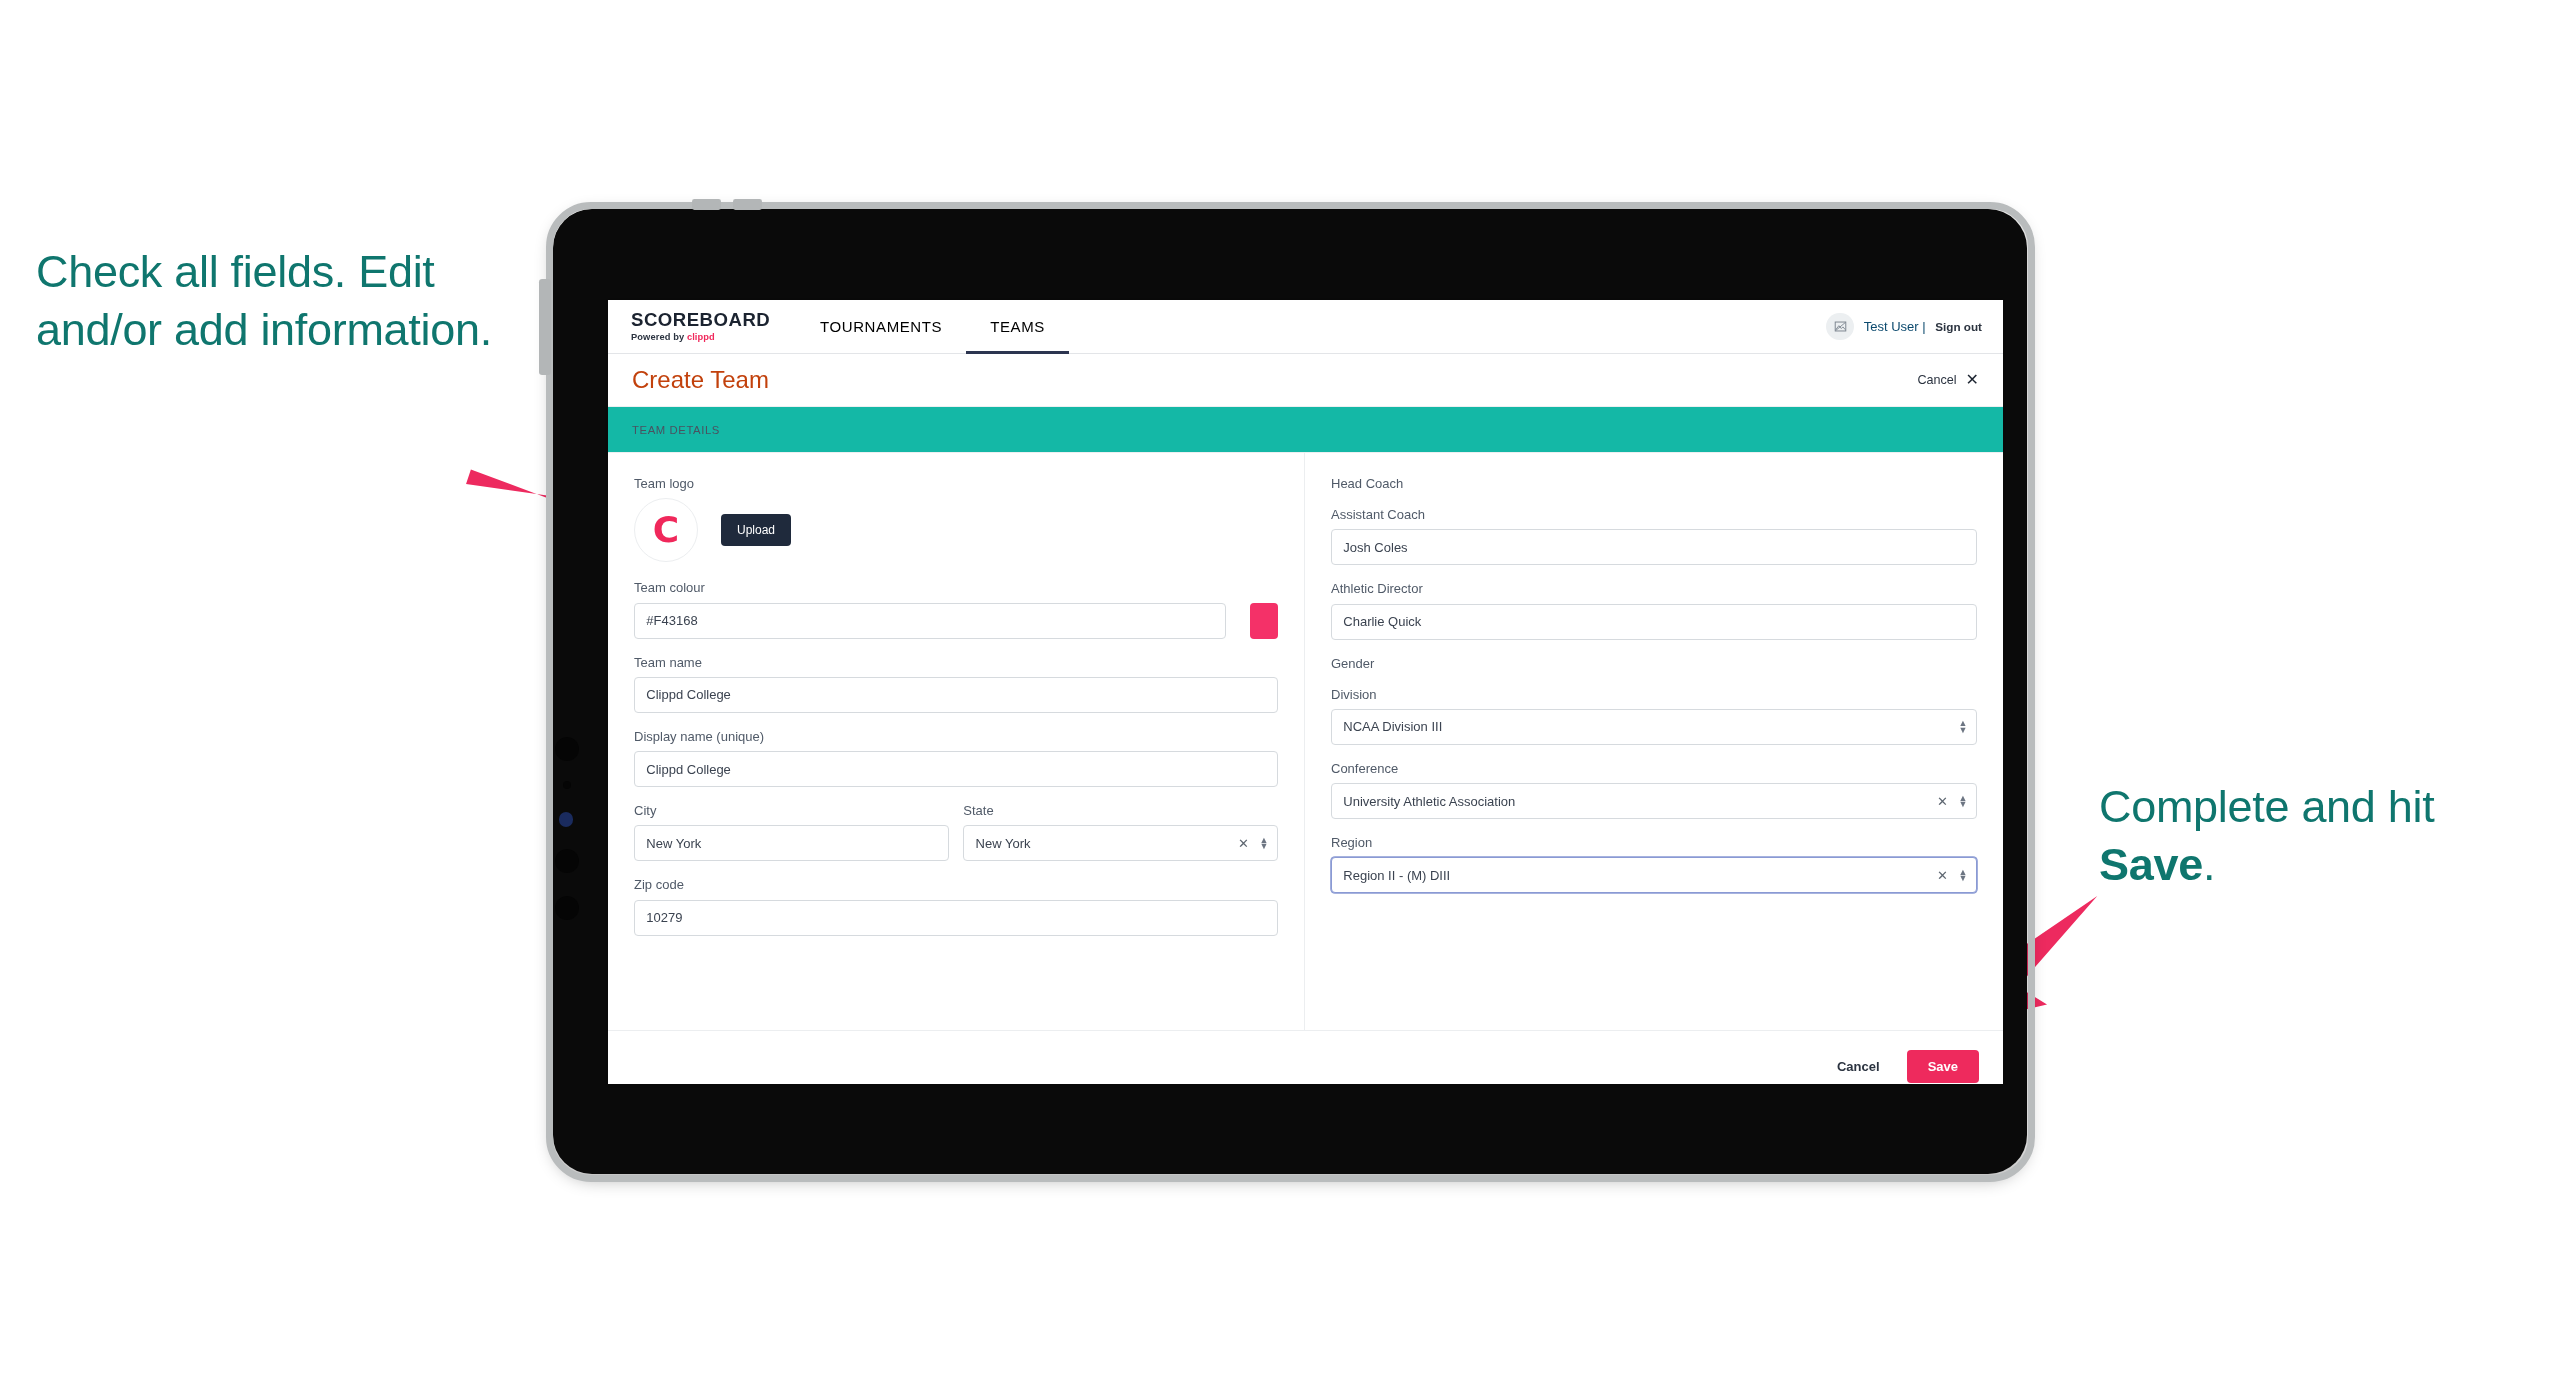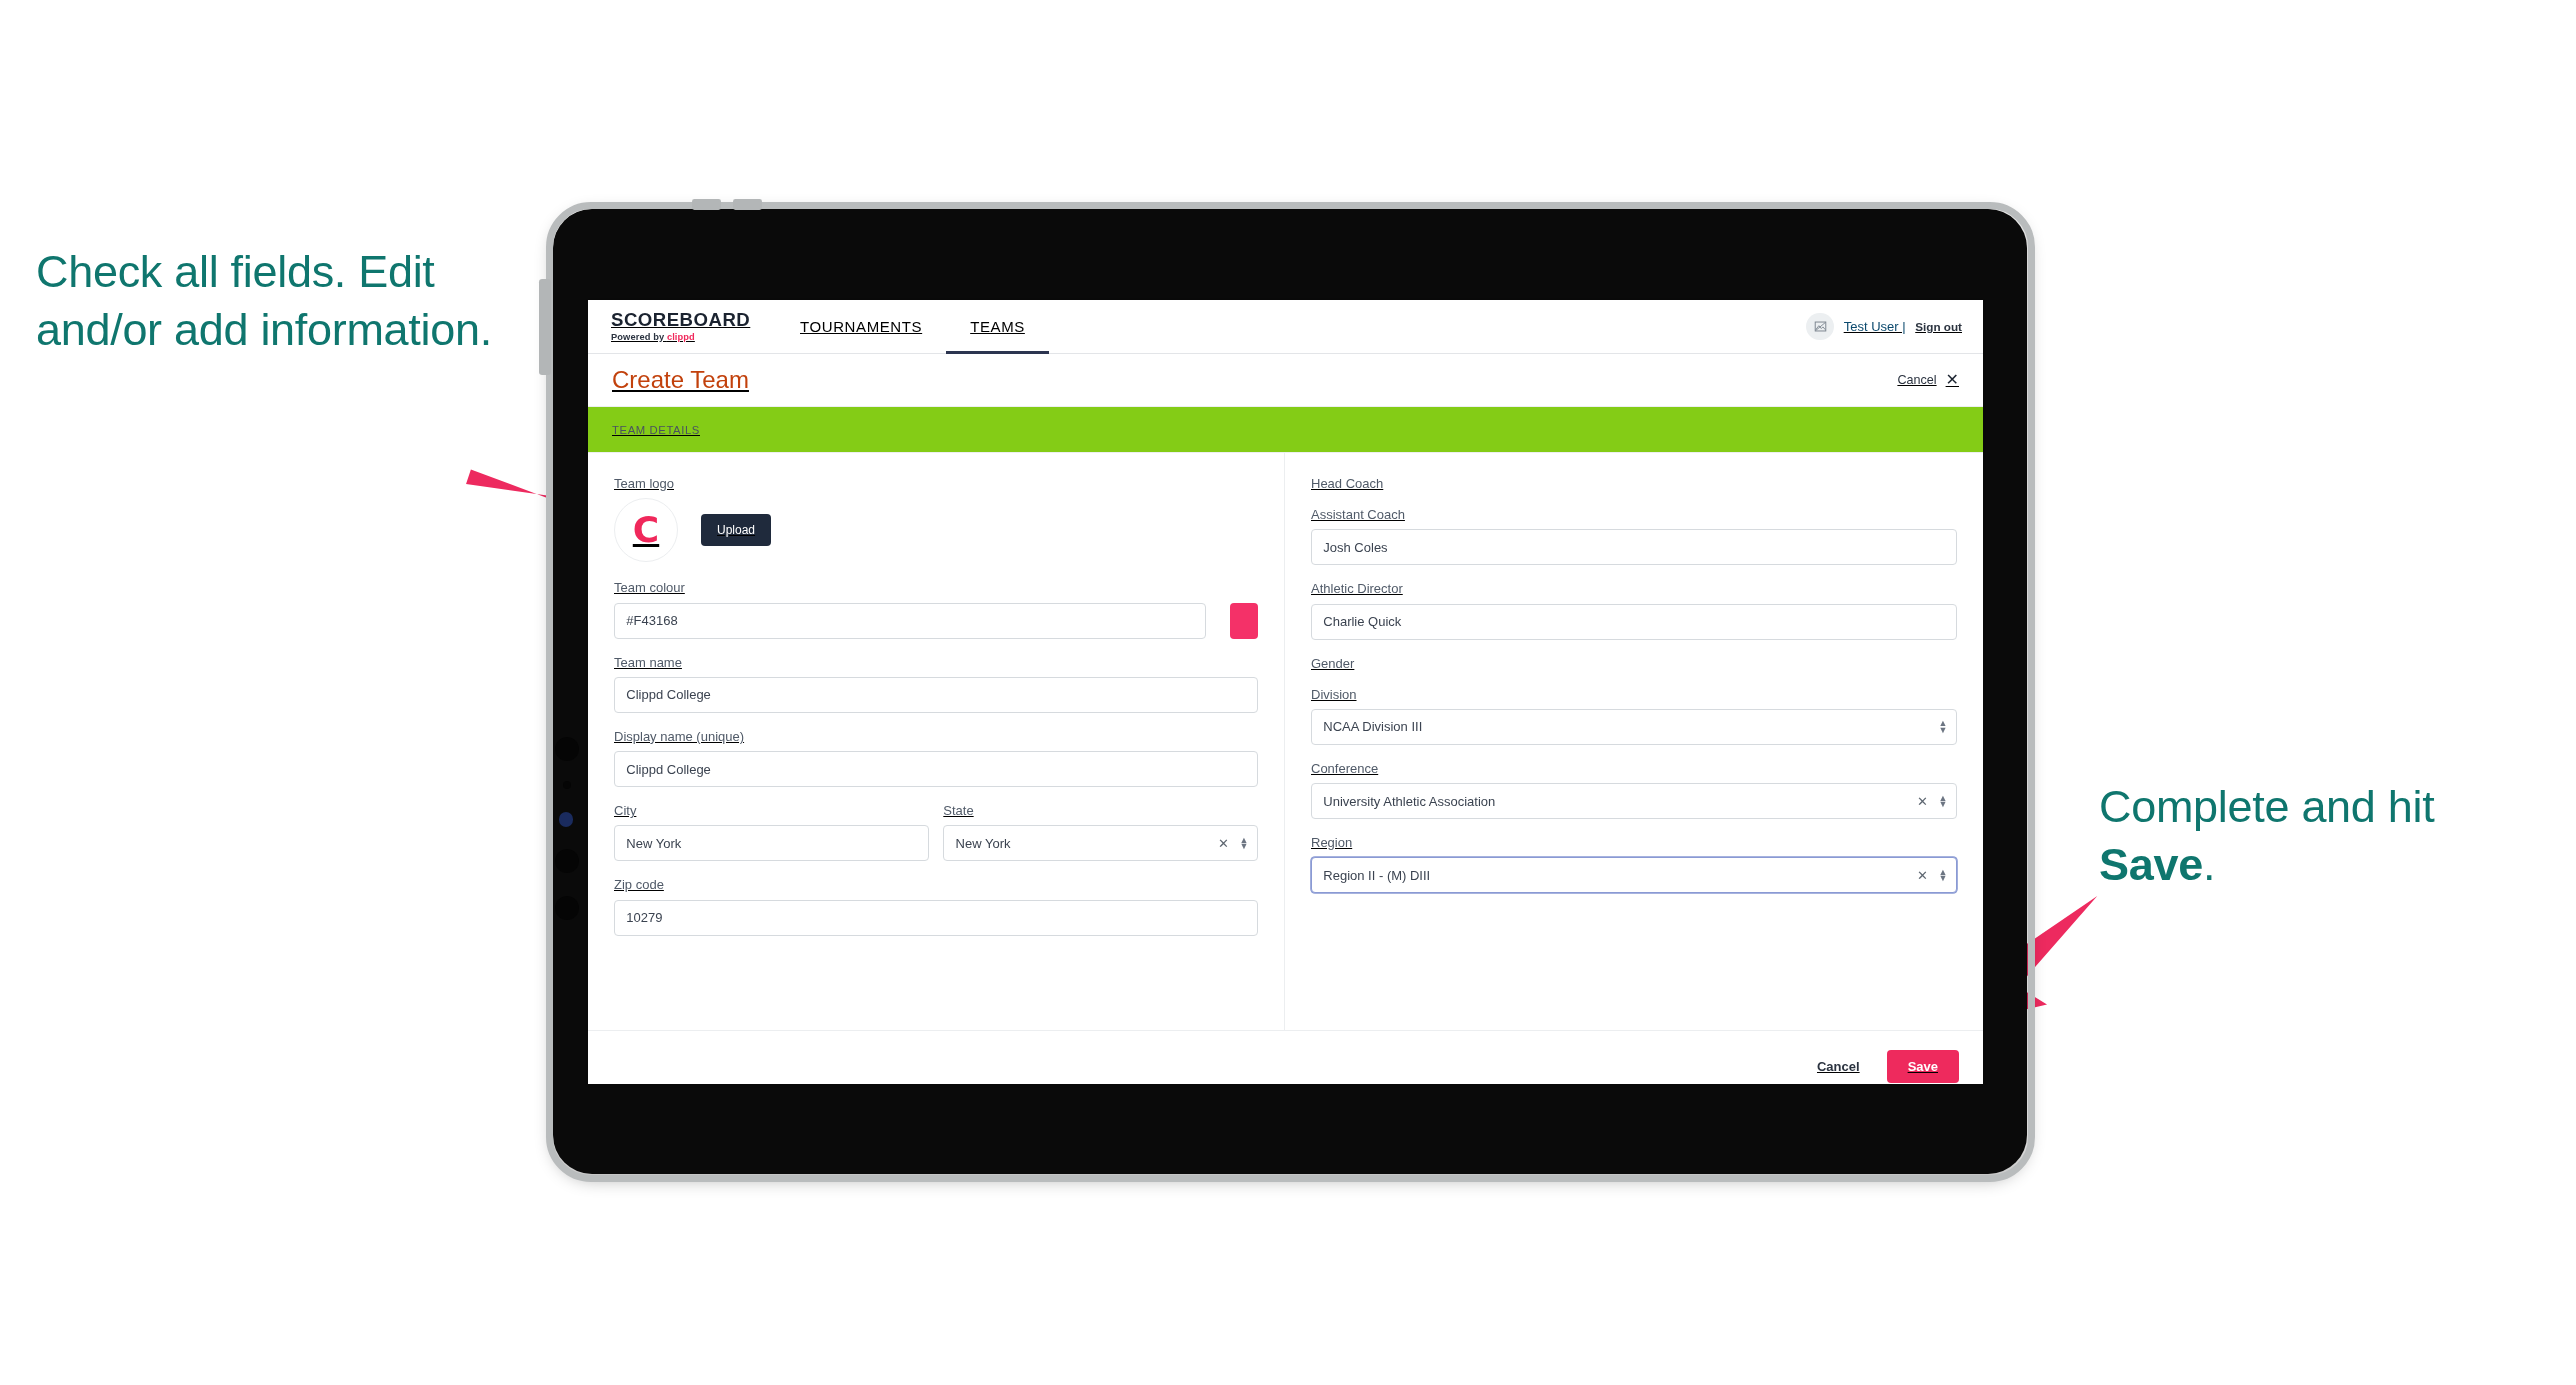--- a/index.html
+++ b/index.html
@@ -53,26 +53,25 @@
   .dev-dot{position:absolute;background:#000;border-radius:50%;}
   #dot-speaker-a{ left:2.4px; top:528px; width:24px; height:24px; background:#050505;}
   #dot-mic{ left:9.7px; top:572px; width:8px; height:8px; background:#050505;}
   #dot-cam{ left:5.7px; top:603px; width:14.6px; height:14.6px; background:#1a2b5e;}
   #dot-speaker-b{ left:2.4px; top:640px; width:24px; height:24px; background:#050505;}
   #dot-speaker-c{ left:2.4px; top:687px; width:24px; height:24px; background:#050505;}
 
   
   #app{
     position:absolute;
-    left:35px; top:91px;
+    left:55px; top:91px;
     width:1395px; height:784px;
     background:#ffffff;
     overflow:hidden;
     box-shadow:0 0.8px 3.2px rgba(0,0,0,0.10);
-    text-decoration:underline;
   }
 
   
   #app-header{
     height:53px;
     border-bottom:0.8px solid #e3e5e8;
     display:flex;align-items:stretch;
     background:#fff;
     position:relative;
   }
@@ -123,21 +122,21 @@
   #card-title{font-size:24px;color:#c2410c;}
   #cancel-top{
     margin-left:auto;display:flex;align-items:center;gap:9px;
     font-size:12.6px;color:#2b3340;cursor:pointer;
   }
   #cancel-top .xglyph{font-size:16px;line-height:1;color:#1c2430;}
 
   
   #section-bar{
     height:45px;display:flex;align-items:center;padding:0 24px;
-    background:#84cc16;border-bottom:0.8px solid #edeff1;
+    background:#14b8a6;border-bottom:0.8px solid #edeff1;
   }
   #section-label{
     font-size:11.3px;letter-spacing:0.6px;color:#4a5260;
   }
 
   
   #form-body{
     display:flex;
     height:577px;
     background:#fff;

